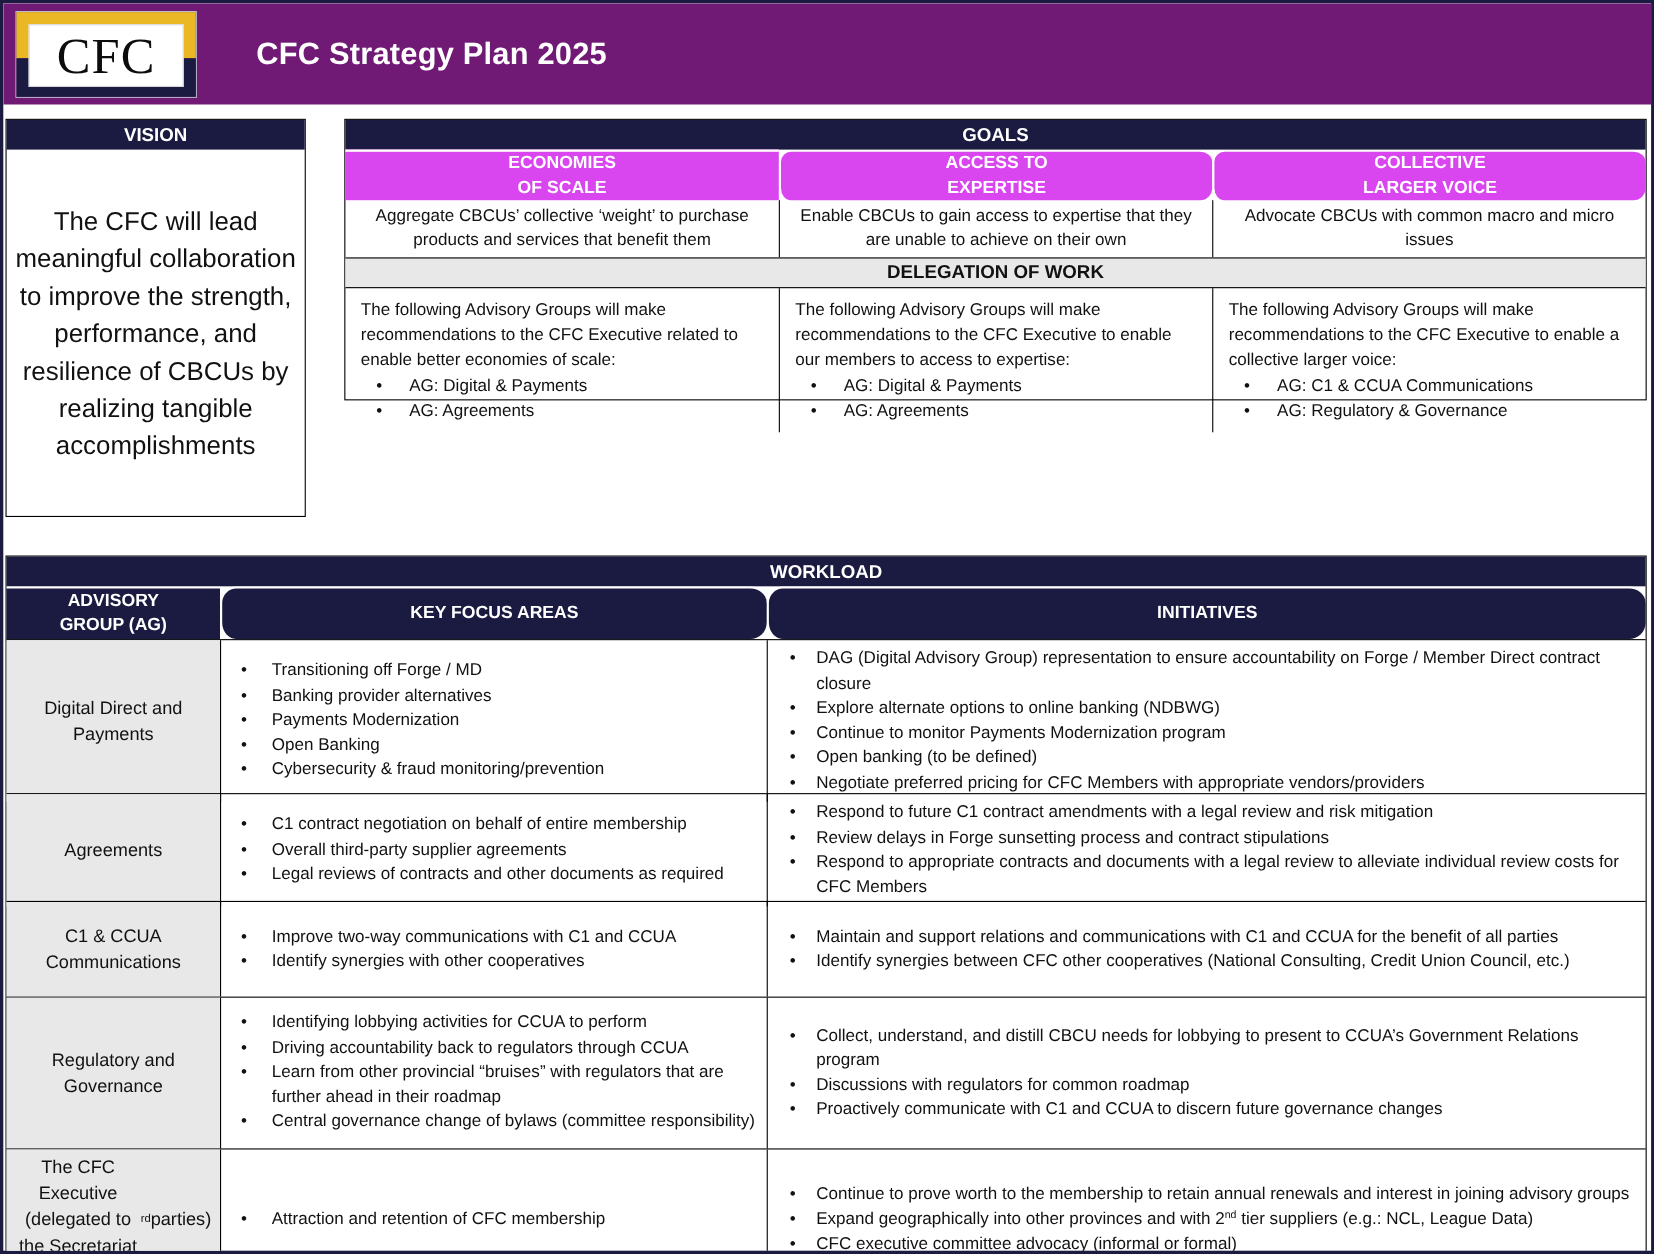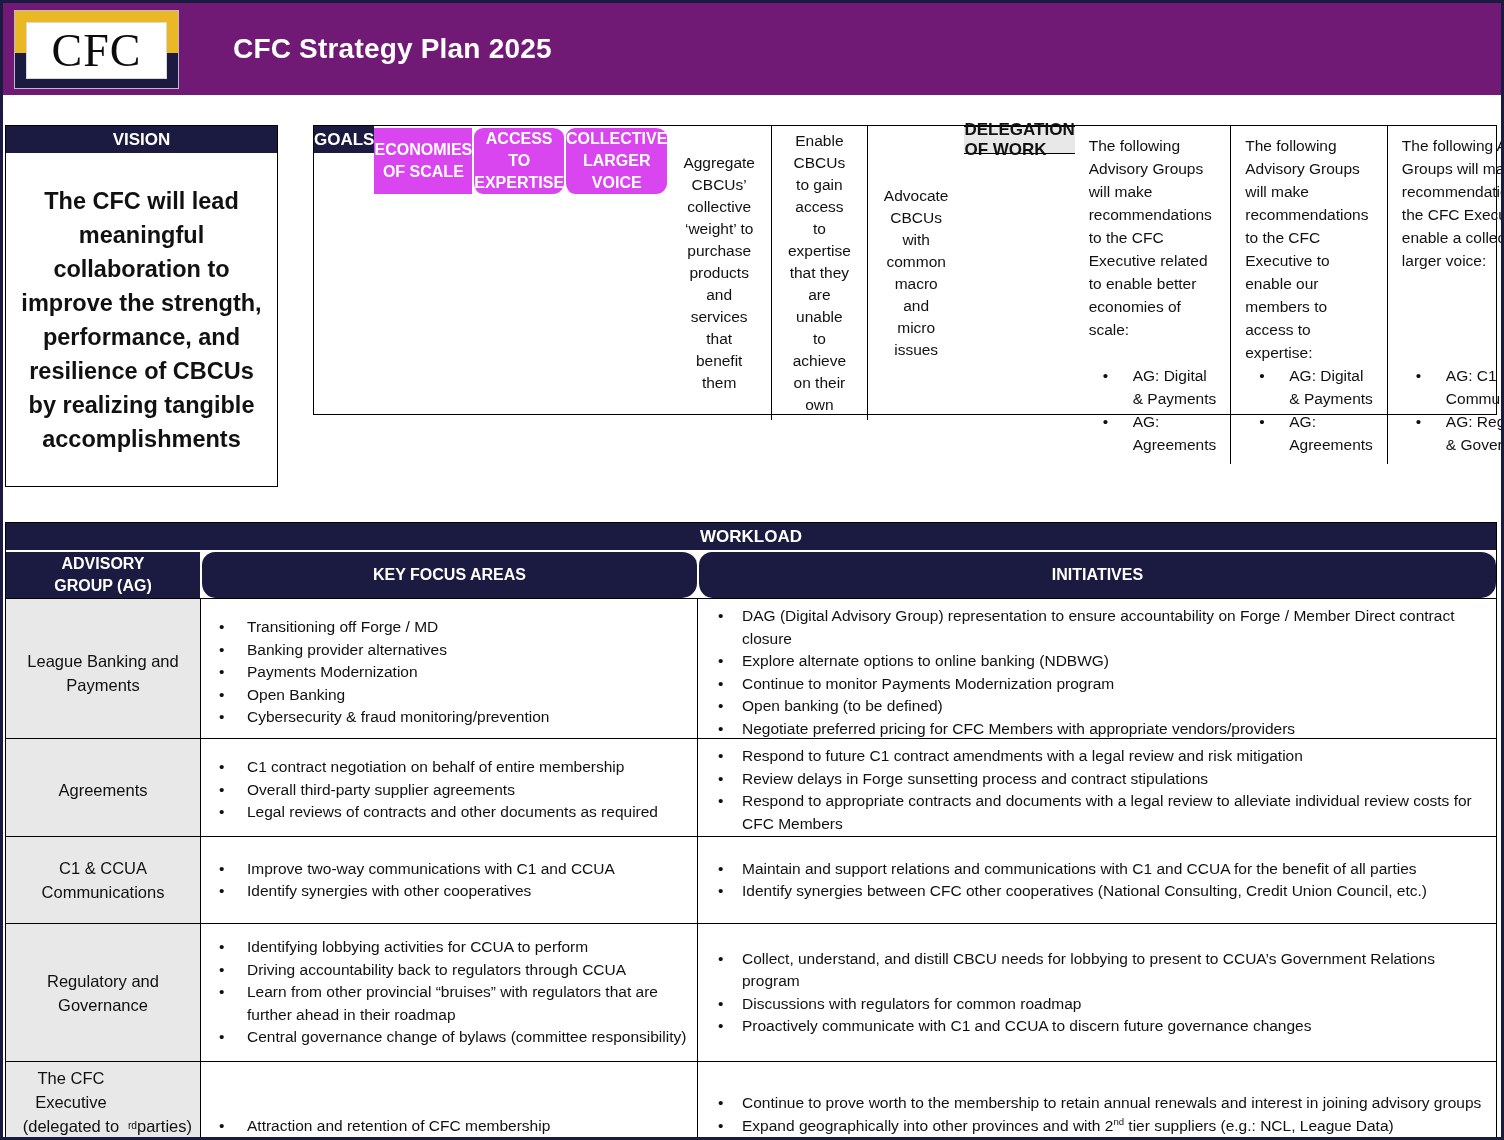--- a/index.html
+++ b/index.html
@@ -16,27 +16,27 @@
               display:flex; align-items:center; justify-content:center; }
   .logo-box span { font-family:"Liberation Serif","DejaVu Serif",serif; font-size:46px; color:#0c0c0c; letter-spacing:1px; line-height:1; }
   .doc-title { color:#fff; font-size:28px; font-weight:700; margin-left:230px; letter-spacing:.2px; }
 
   
   .bar { display:flex; align-items:center; justify-content:center; font-weight:700; }
   .bar.navy { background:#1b1b42; color:#fff; font-size:17px; }
   .bar.gray { background:#e8e8e8; color:#111; font-size:17px; border-top:1px solid #000; border-bottom:1px solid #000; }
 
   
-  .row-top { display:flex; margin-top:30px; }
+  .row-top { display:flex; margin-top:13px; }
   .vision { width:273px; margin-left:2px; border:1.5px solid #000; height:362px; display:flex; flex-direction:column; }
   .vision .bar { height:27px; flex:0 0 27px; }
   .vision-body { flex:1; display:flex; align-items:center; justify-content:center; text-align:center;
-                 font-weight:700; font-size:23.5px; line-height:34px; padding:16px 8px; }
-
-  .goals { width:1184px; margin-left:35px; border:1.5px solid #000; height:290px; display:flex; }
+                 font-weight:400; font-size:23.5px; line-height:34px; padding:16px 8px; }
+
+  .goals { width:1184px; margin-left:35px; border:1.5px solid #000; height:256px; display:flex; flex-direction:column; }
   .goals-title { height:27px; flex:0 0 27px; }
   .ggrid { display:grid; grid-template-columns:1fr 1fr 1fr; }
   .goals-heads { height:50px; }
   .goals-heads > div { background:#d946ef; color:#fff; font-weight:700; font-size:16px; line-height:22px;
                        display:flex; align-items:center; justify-content:center; text-align:center;
                        white-space:pre-line; border-top:2px solid #fff; }
   .goals-heads > div + div { border-left:2px solid #fff;border-radius:11px; }
   .goals-descs { height:86px; }
   .goals-descs > div { display:flex; align-items:center; justify-content:center; text-align:center;
                        font-size:15.5px; line-height:22px; padding:4px 16px; }
@@ -145,21 +145,21 @@
     <div class="bar navy">WORKLOAD</div>
 
     <div class="wgrid wl-heads">
       <div>ADVISORY
 GROUP (AG)</div>
       <div>KEY FOCUS AREAS</div>
       <div>INITIATIVES</div>
     </div>
 
     <div class="wgrid wl-row r1">
-      <div class="ag-cell">League Banking and Payments</div>
+      <div class="ag-cell">Digital Direct and Payments</div>
       <div class="cell focus">
         <ul>
             <li>Transitioning off Forge / MD</li>
             <li>Banking provider alternatives</li>
             <li>Payments Modernization</li>
             <li>Open Banking</li>
             <li>Cybersecurity &amp; fraud monitoring/prevention</li>
           </ul>
       </div>
       <div class="cell init">

